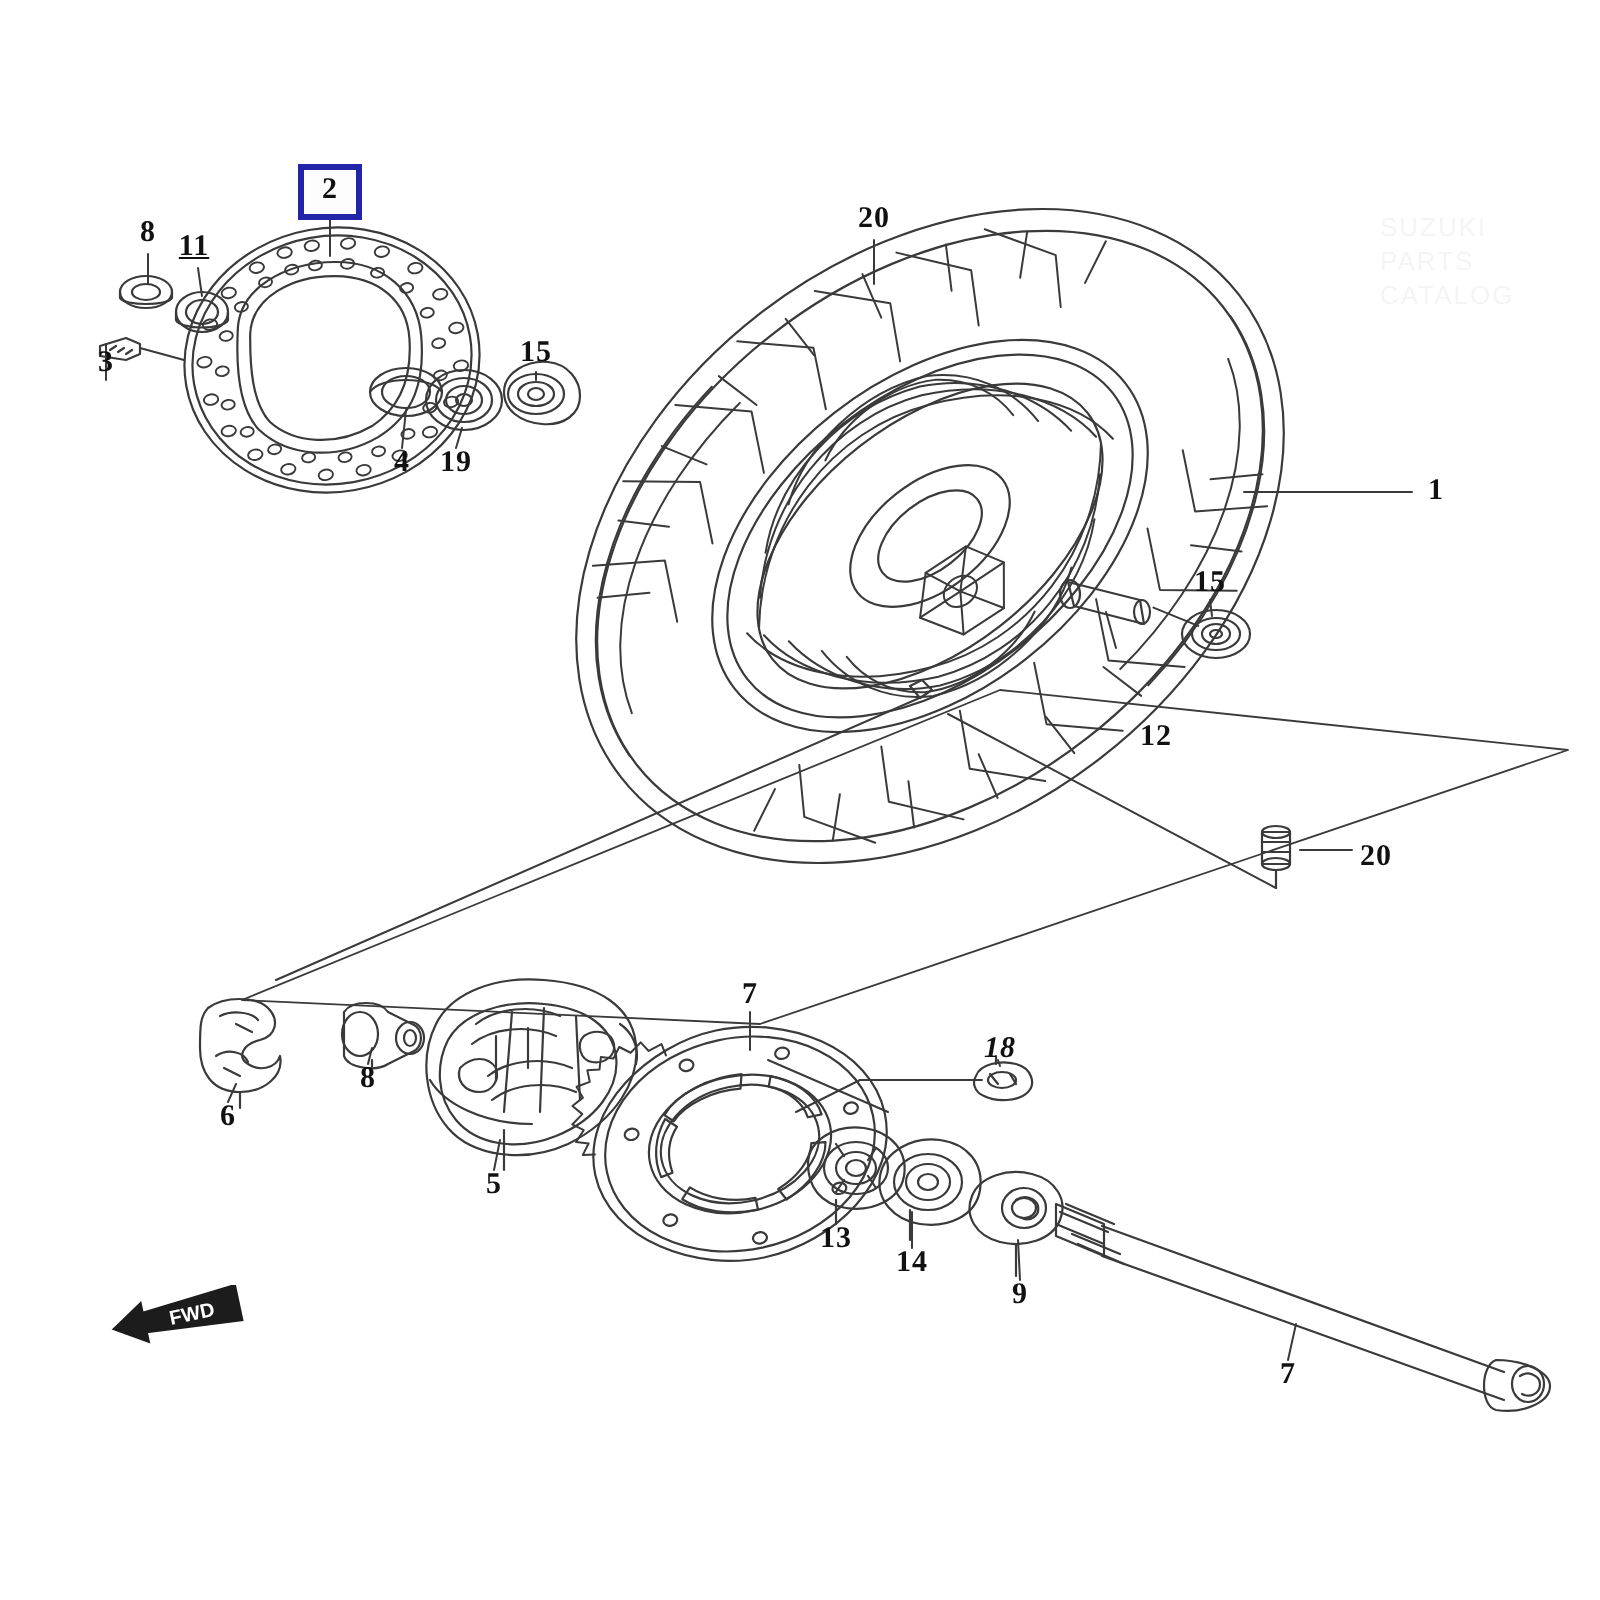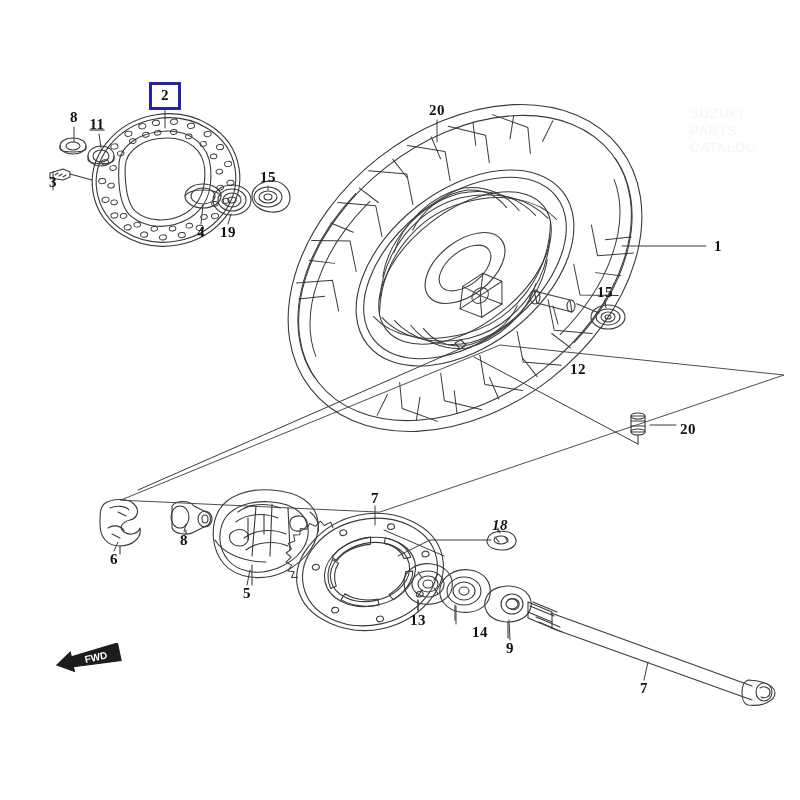--- a/index.html
+++ b/index.html
@@ -469,21 +469,21 @@
       <div class="callout" style="left: 201px; top: 232px;">4</div>
       <div class="callout" style="left: 247px; top: 593px;">5</div>
       <div class="callout" style="left: 114px; top: 559px;">6</div>
       <div class="callout" style="left: 644px; top: 688px;">7</div>
       <div class="callout" style="left: 184px; top: 540px;">8</div>
       <div class="callout" style="left: 510px; top: 648px;">9</div>
       <div class="callout" style="left: 74px; top: 117px;">8</div>
       <div class="callout" style="left: 97px; top: 124px; text-decoration: underline;">11</div>
       <div class="callout" style="left: 578px; top: 331px; margin-top: 38px;">12</div>
       <div class="callout" style="left: 418px; top: 620px;">13</div>
-      <div class="callout" style="left: 456px; top: 632px; margin-left: 24px;">14</div>
+      <div class="callout" style="left: 456px; top: 632px;">14</div>
       <div class="callout" style="left: 268px; top: 177px;">15</div>
       <div class="callout" style="left: 228px; top: 232px;">19</div>
       <div class="callout" style="left: 605px; top: 292px;">15</div>
       <div class="callout" style="left: 375px; top: 498px;">7</div>
       <div class="callout" style="left: 500px; top: 525px; font-style: italic;">18</div>
       <div class="callout" style="left: 437px; top: 110px;">20</div>
       <div class="callout" style="left: 688px; top: 429px;">20</div>
     </div>
 
 </div>

